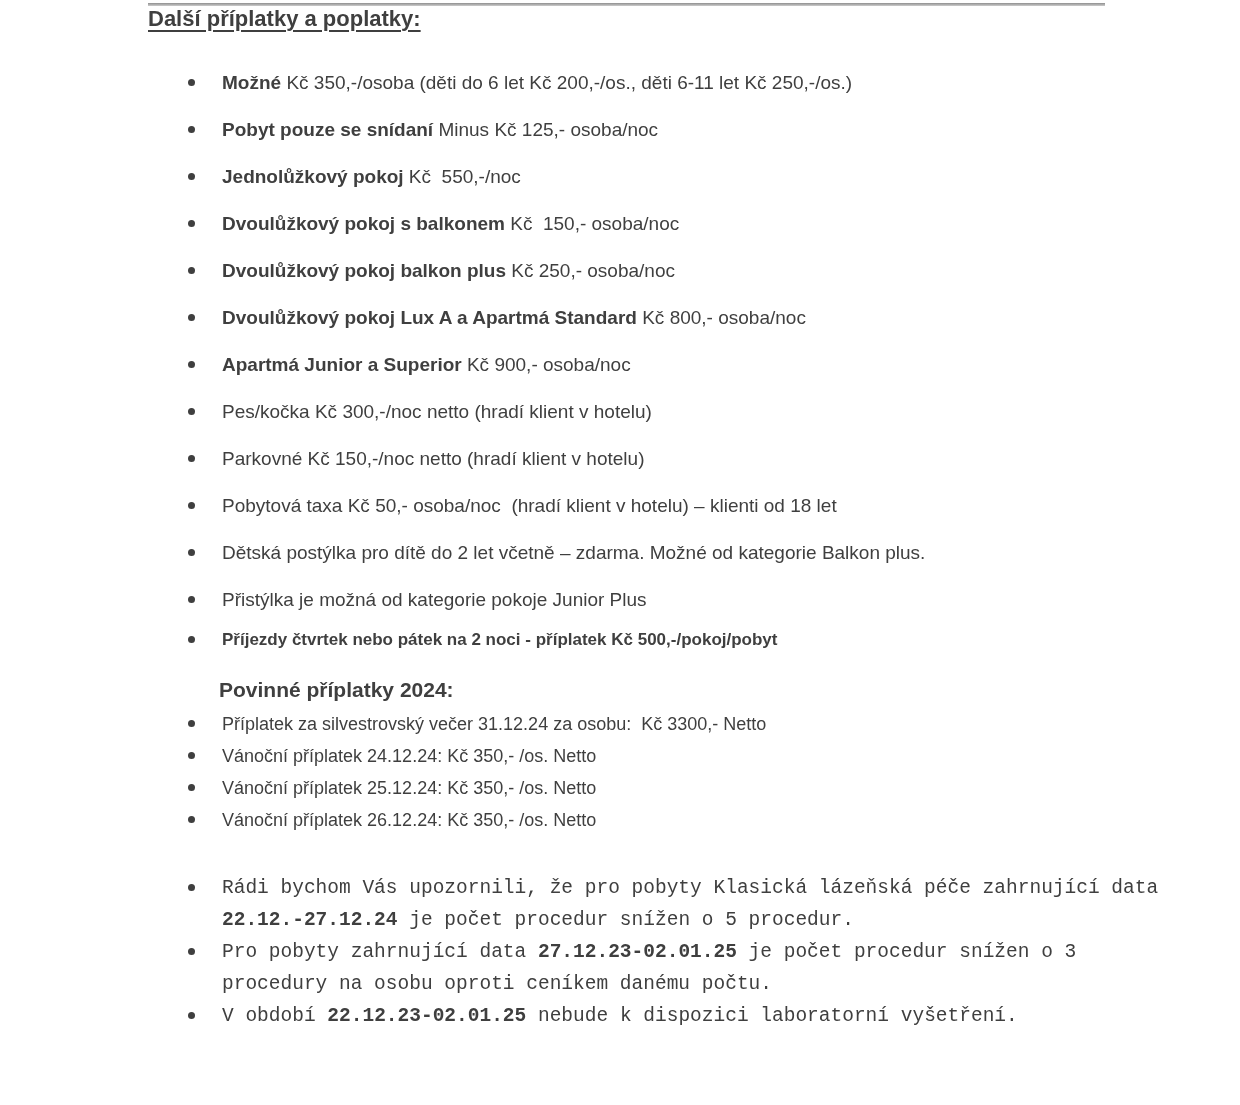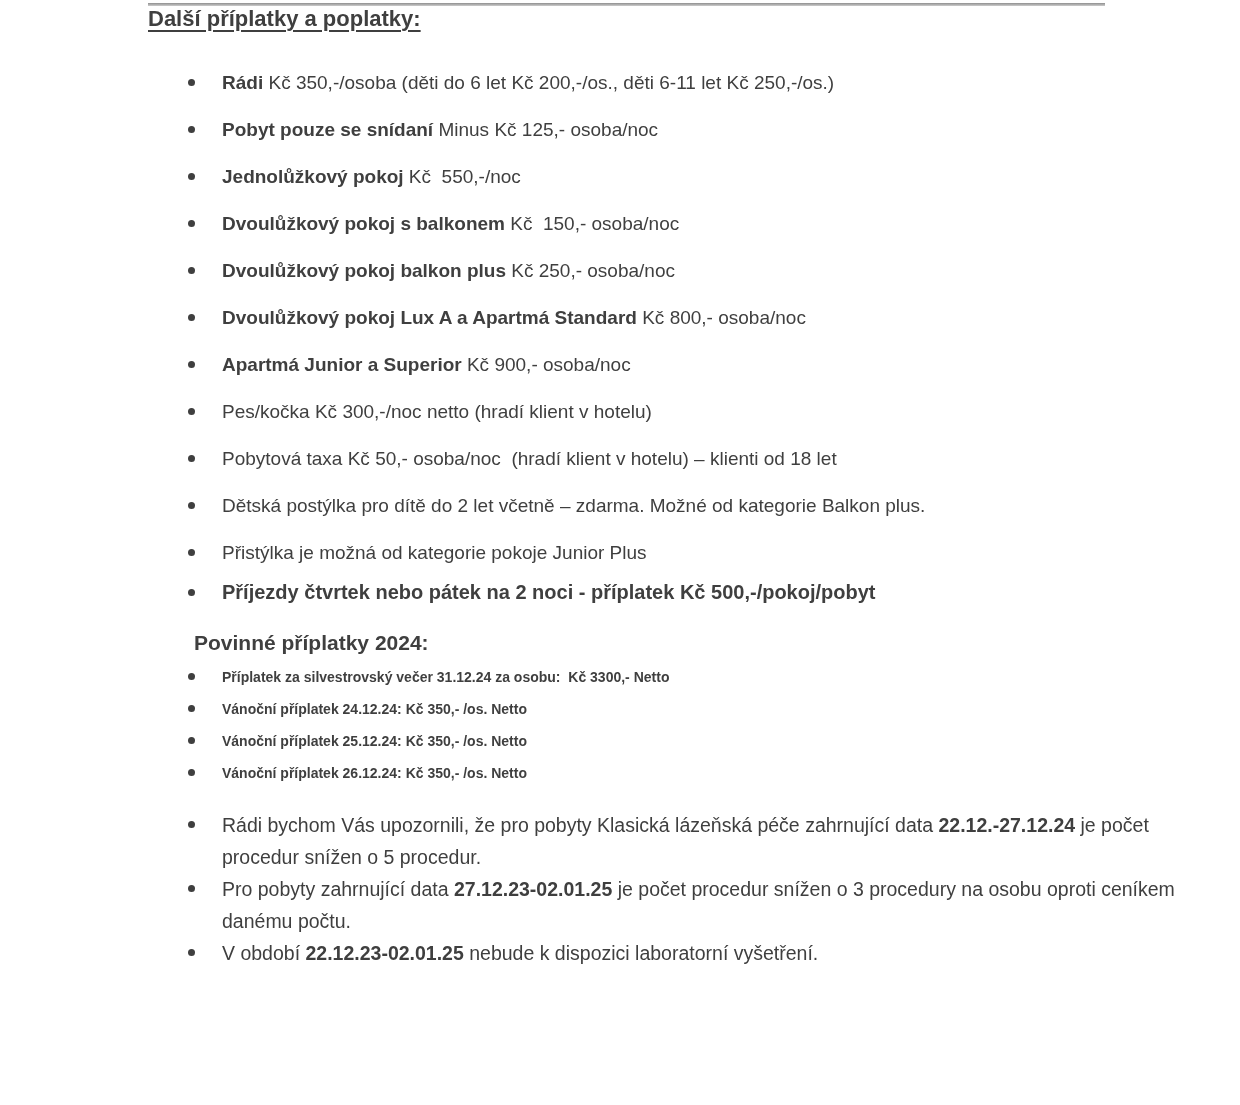--- a/index.html
+++ b/index.html
@@ -29,53 +29,54 @@
   ul { list-style:none; margin:0; padding:0; }
   li { position:relative; padding-left:74px; white-space:pre-wrap; }
   .dot {
     position:absolute; left:40px;
     width:7px; height:7px; border-radius:50%;
     background:#3f3f3f;
   }
   .main-list { margin-top:42px; }
   .main-list li { font-size:19px; line-height:19px; margin-bottom:28px; }
   .main-list li .dot { top:6px; }
-  .main-list li.hl { font-size:20px; line-height:21px; font-weight:bold; margin-top:-8px; }
+  .main-list li.hl { font-size:17px; line-height:21px; font-weight:bold; margin-top:-8px; }
   .main-list li.hl .dot { top:7px; }
   h2 {
-    margin:24px 0 0 46px;
+    margin:24px 0 0 71px;
     font-size:21px; font-weight:bold; line-height:24px;
     white-space:pre-wrap;
   }
   .tight-list { margin-top:6px; }
-  .tight-list li { font-size:14px; line-height:32px;font-weight:bold; }
+  .tight-list li { font-size:18px; line-height:32px; }
   .tight-list li .dot { top:12px; }
-  .notes-list { margin-top:20px; }
+  .notes-list { margin-top:36px;font-family:Liberation Mono, monospace; }
   .notes-list li { font-size:19.5px; line-height:32px; max-width:958px; }
   .notes-list li .dot { top:12px; }
   .b { font-weight:bold; }
 </style>
 </head>
 <body>
 
 <div class="page">
   <div class="rule"></div>
   <div class="content">
 
     <h1><span class="u">Další příplatky a poplatky:</span></h1>
 
     <ul class="main-list">
-      <li><span class="dot"></span><span class="b">Rádi</span><span> Kč 350,-/osoba (děti do 6 let Kč 200,-/os., děti 6-11 let Kč 250,-/os.)</span></li>
+      <li><span class="dot"></span><span class="b">Možné</span><span> Kč 350,-/osoba (děti do 6 let Kč 200,-/os., děti 6-11 let Kč 250,-/os.)</span></li>
       <li><span class="dot"></span><span class="b">Pobyt pouze se snídaní</span><span> Minus Kč 125,- osoba/noc</span></li>
       <li><span class="dot"></span><span class="b">Jednolůžkový pokoj</span><span> Kč  550,-/noc</span></li>
       <li><span class="dot"></span><span class="b">Dvoulůžkový pokoj s balkonem</span><span> Kč  150,- osoba/noc</span></li>
       <li><span class="dot"></span><span class="b">Dvoulůžkový pokoj balkon plus</span><span> Kč 250,- osoba/noc</span></li>
       <li><span class="dot"></span><span class="b">Dvoulůžkový pokoj Lux A a Apartmá Standard</span><span> Kč 800,- osoba/noc</span></li>
       <li><span class="dot"></span><span class="b">Apartmá Junior a Superior</span><span> Kč 900,- osoba/noc</span></li>
       <li><span class="dot"></span><span class="b"></span><span>Pes/kočka Kč 300,-/noc netto (hradí klient v hotelu)</span></li>
+      <li><span class="dot"></span><span class="b"></span><span>Parkovné Kč 150,-/noc netto (hradí klient v hotelu)</span></li>
       <li><span class="dot"></span><span class="b"></span><span>Pobytová taxa Kč 50,- osoba/noc  (hradí klient v hotelu) – klienti od 18 let</span></li>
       <li><span class="dot"></span><span class="b"></span><span>Dětská postýlka pro dítě do 2 let včetně – zdarma. Možné od kategorie Balkon plus.</span></li>
       <li><span class="dot"></span><span class="b"></span><span>Přistýlka je možná od kategorie pokoje Junior Plus</span></li>
       <li class="hl"><span class="dot"></span><span>Příjezdy čtvrtek nebo pátek na 2 noci - příplatek Kč 500,-/pokoj/pobyt</span></li>
     </ul>
 
     <h2>Povinné příplatky 2024:</h2>
 
     <ul class="tight-list">
       <li><span class="dot"></span><span>Příplatek za silvestrovský večer 31.12.24 za osobu:  Kč 3300,- Netto</span></li>

